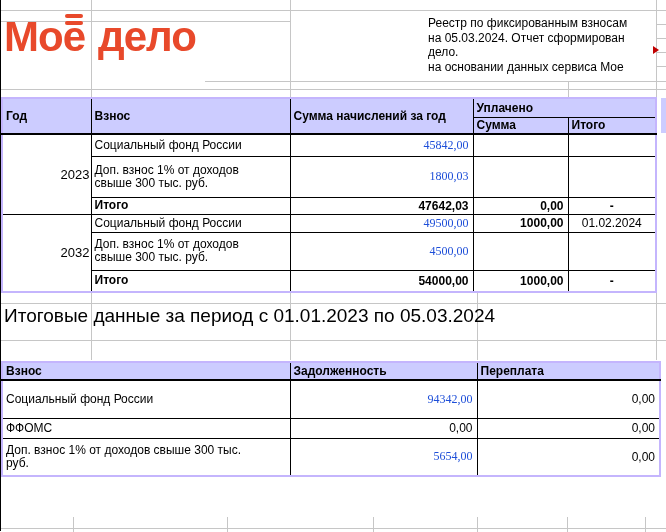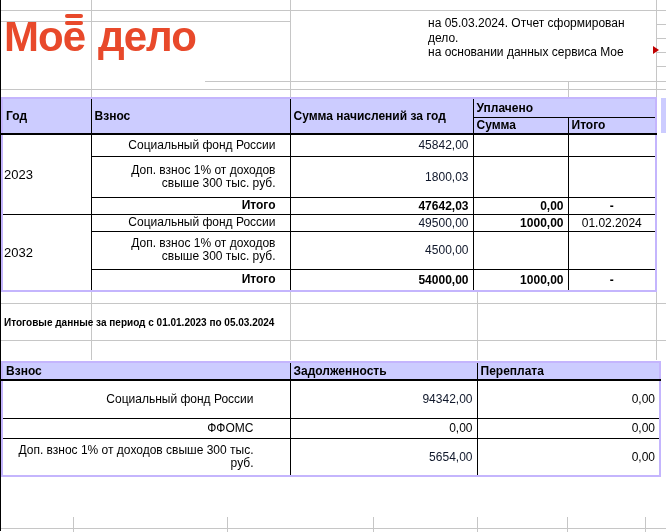--- a/index.html
+++ b/index.html
@@ -23,31 +23,31 @@
           border-left:6px solid #c00000;border-top:4px solid transparent;border-bottom:4px solid transparent;}
   
   table{position:absolute;border-collapse:collapse;table-layout:fixed;background:#fff;z-index:2;
         font-size:12px;}
   .t1{left:1px;top:97px;}
   .t2{left:1px;top:361px;}
   td,th{border:1px solid #000;overflow:hidden;vertical-align:middle;}
   table{border:2px solid #c4b5fd;}
   th{background:#ccccff;font-weight:bold;text-align:left;padding:0 3px;}
   .hdr-bot{border-bottom:2px solid #000;}
-  .year{text-align:left;font-size:13px;}
-  .lbl{padding:1px 14px 1px 3px;line-height:13px;text-align:right;}
+  .year{text-align:right;font-size:13px;}
+  .lbl{padding:1px 14px 1px 3px;line-height:13px;}
   .t2 .lbl{padding-right:36px;}
   .num{text-align:right;padding-right:4px;}
   .date{text-align:center;}
-  .muted{color:#0f172a;}
+  .muted{color:#1d4ed8;font-family:Liberation Serif, serif;}
   .bold{font-weight:bold;}
   .itog td{font-weight:bold;}
   .side-fill{position:absolute;left:661px;top:98px;width:5px;height:35px;background:#ccccff;z-index:1;}
   
-  .title{position:absolute;left:4px;top:317px;z-index:2;font-size:10px;font-weight:bold;white-space:nowrap;}
+  .title{position:absolute;left:4px;top:305px;z-index:2;font-size:19px;font-weight:normal;white-space:nowrap;}
 </style>
 </head>
 <body>
 
 <div class="page">
 
   <div>
     <div class="gl h" style="top:10px;left:0;width:666px;"></div>
     <div class="gl h" style="top:21px;left:0;width:290px;"></div>
     <div class="gl h" style="top:24px;left:657px;width:9px;"></div>
@@ -73,20 +73,21 @@
     <div class="gl v" style="left:477px;top:517px;height:15px;"></div>
     <div class="gl v" style="left:567px;top:517px;height:15px;"></div>
     <div class="gl v" style="left:645px;top:517px;height:15px;"></div>
   </div>
 
   <div class="edge-left"></div>
 
   <div class="logo"><span>Мо</span><span class="yo"><span>е</span><span class="bar bar1"></span><span class="bar bar2"></span></span><span class="delo">дело</span></div>
 
   <div class="note">
+    <div>Реестр по фиксированным взносам</div>
     <div>на 05.03.2024. Отчет сформирован</div>
     <div>дело.</div>
     <div>на основании данных сервиса Мое</div>
   </div>
   <div class="marker"></div>
 
   <table class="t1">
     <colgroup>
         <col style="width:89px">
         <col style="width:199px">

